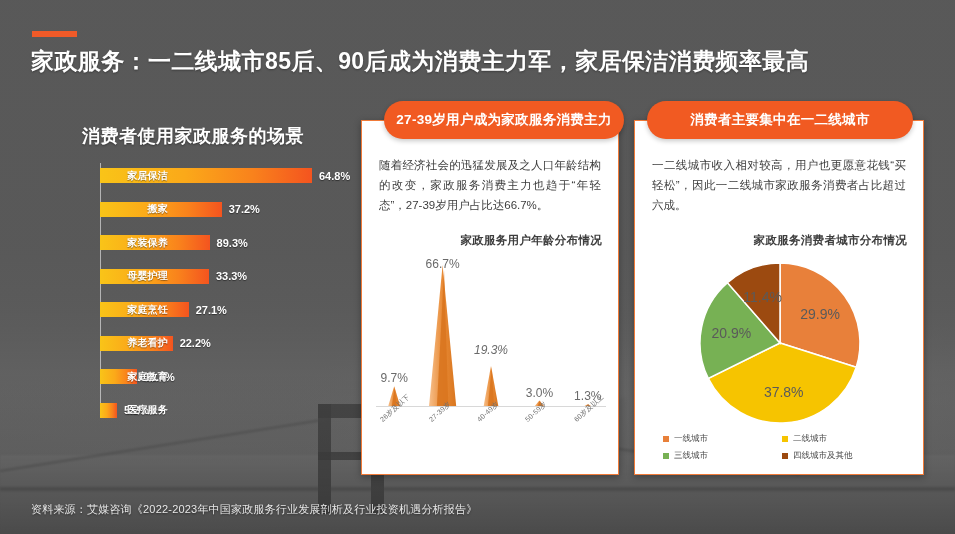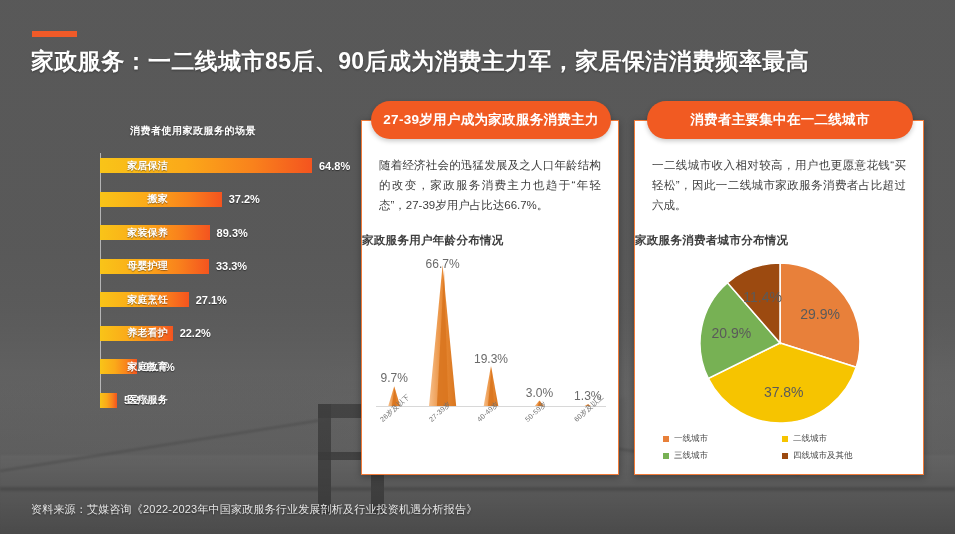--- a/index.html
+++ b/index.html
@@ -76,21 +76,21 @@
     position: absolute; left: 31px; top: 46px;
     font-size: 23px; font-weight: 700; color: #ffffff;
     letter-spacing: .4px;
     text-shadow: 0 1px 2px rgba(0,0,0,.35);
     white-space: nowrap;
   }
 
   
   .bars-block { position: absolute; left: 28px; top: 124px; width: 330px; }
   .bars-title {
-    text-align: center; color: #ffffff; font-size: 10px; font-weight: 700;
+    text-align: center; color: #ffffff; font-size: 18px; font-weight: 700;
     letter-spacing: .5px; margin-bottom: 19px;
     text-shadow: 0 1px 2px rgba(0,0,0,.4);
   }
   .bars-area { position: relative; padding-left: 72px; }
   .bars-axis {
     position: absolute; left: 72px; top: -4px; bottom: 2px;
     width: 1px; background: rgba(255,255,255,.55);
   }
   .bar-row { display: flex; align-items: center; height: 17px; margin-bottom: 16.5px; }
   .bar-label {
@@ -121,30 +121,30 @@
   .card-pill {
     position: absolute; top: -20px;
     background: #F15A22;
     border-radius: 19px;
     height: 38px;
     display: flex; align-items: center; justify-content: center;
     color: #ffffff; font-size: 13.5px; font-weight: 700;
     letter-spacing: .3px;
     box-shadow: 0 2px 5px rgba(0,0,0,.22);
   }
-  #pill-mid   { left: 9px;  width: 240px; }
+  #pill-mid   { left: 22px;  width: 240px; }
   #pill-right { left: 12px; width: 266px; }
   .card-para {
     position: absolute; left: 17px; right: 17px; top: 34px;
     color: #3d3d3d; font-size: 11.5px; line-height: 1.75;
     text-align: justify;
   }
   .card-subtitle {
     position: absolute; left: 0; right: 16px;
-    text-align: left; color: #3d3d3d; font-size: 11.5px; font-weight: 700;
+    text-align: right; color: #3d3d3d; font-size: 11.5px; font-weight: 700;
     letter-spacing: .3px;
   }
   #sub-mid   { top: 112px; }
   #sub-right { top: 112px; }
 
   
   .spike-chart { position: absolute; left: 8px; top: 136px; width: 242px; height: 150px; }
   .spike-baseline {
     position: absolute; left: 6px; right: 6px; bottom: 0;
     height: 1px; background: #d8d8d8;
@@ -290,21 +290,21 @@
     <div class="spike-labels" id="spike-xlabels">
         <div class="spike-xlabel" style="left: 8.2px; top: 8px;">26岁及以下</div>
         <div class="spike-xlabel" style="left: 56.6px; top: 8px;">27-39岁</div>
         <div class="spike-xlabel" style="left: 105px; top: 8px;">40-49岁</div>
         <div class="spike-xlabel" style="left: 153.4px; top: 8px;">50-59岁</div>
         <div class="spike-xlabel" style="left: 201.8px; top: 8px;">60岁及以上</div>
       </div>
     <div id="spike-vlabels" style="position:absolute; left:8px; top:136px; width:242px; height:150px;">
         <div class="spike-vlabel" style="left: 24.2px; top: 114.349px;">9.7%</div>
         <div class="spike-vlabel" style="left: 72.6px; top: 0px;">66.7%</div>
-        <div class="spike-vlabel" style="left: 121px; top: 95px;">19.3%</div>
+        <div class="spike-vlabel" style="left: 121px; top: 86px; font-style: italic;">19.3%</div>
         <div class="spike-vlabel" style="left: 169.4px; top: 128.613px;">3.0%</div>
         <div class="spike-vlabel" style="left: 217.8px; top: 132.232px;">1.3%</div>
       </div>
   </div>
 
   <div class="card" id="card-right">
     <div class="card-pill" id="pill-right">消费者主要集中在一二线城市</div>
     <div class="card-para">一二线城市收入相对较高，用户也更愿意花钱“买轻松”，因此一二线城市家政服务消费者占比超过六成。</div>
     <div class="card-subtitle" id="sub-right">家政服务消费者城市分布情况</div>
 

